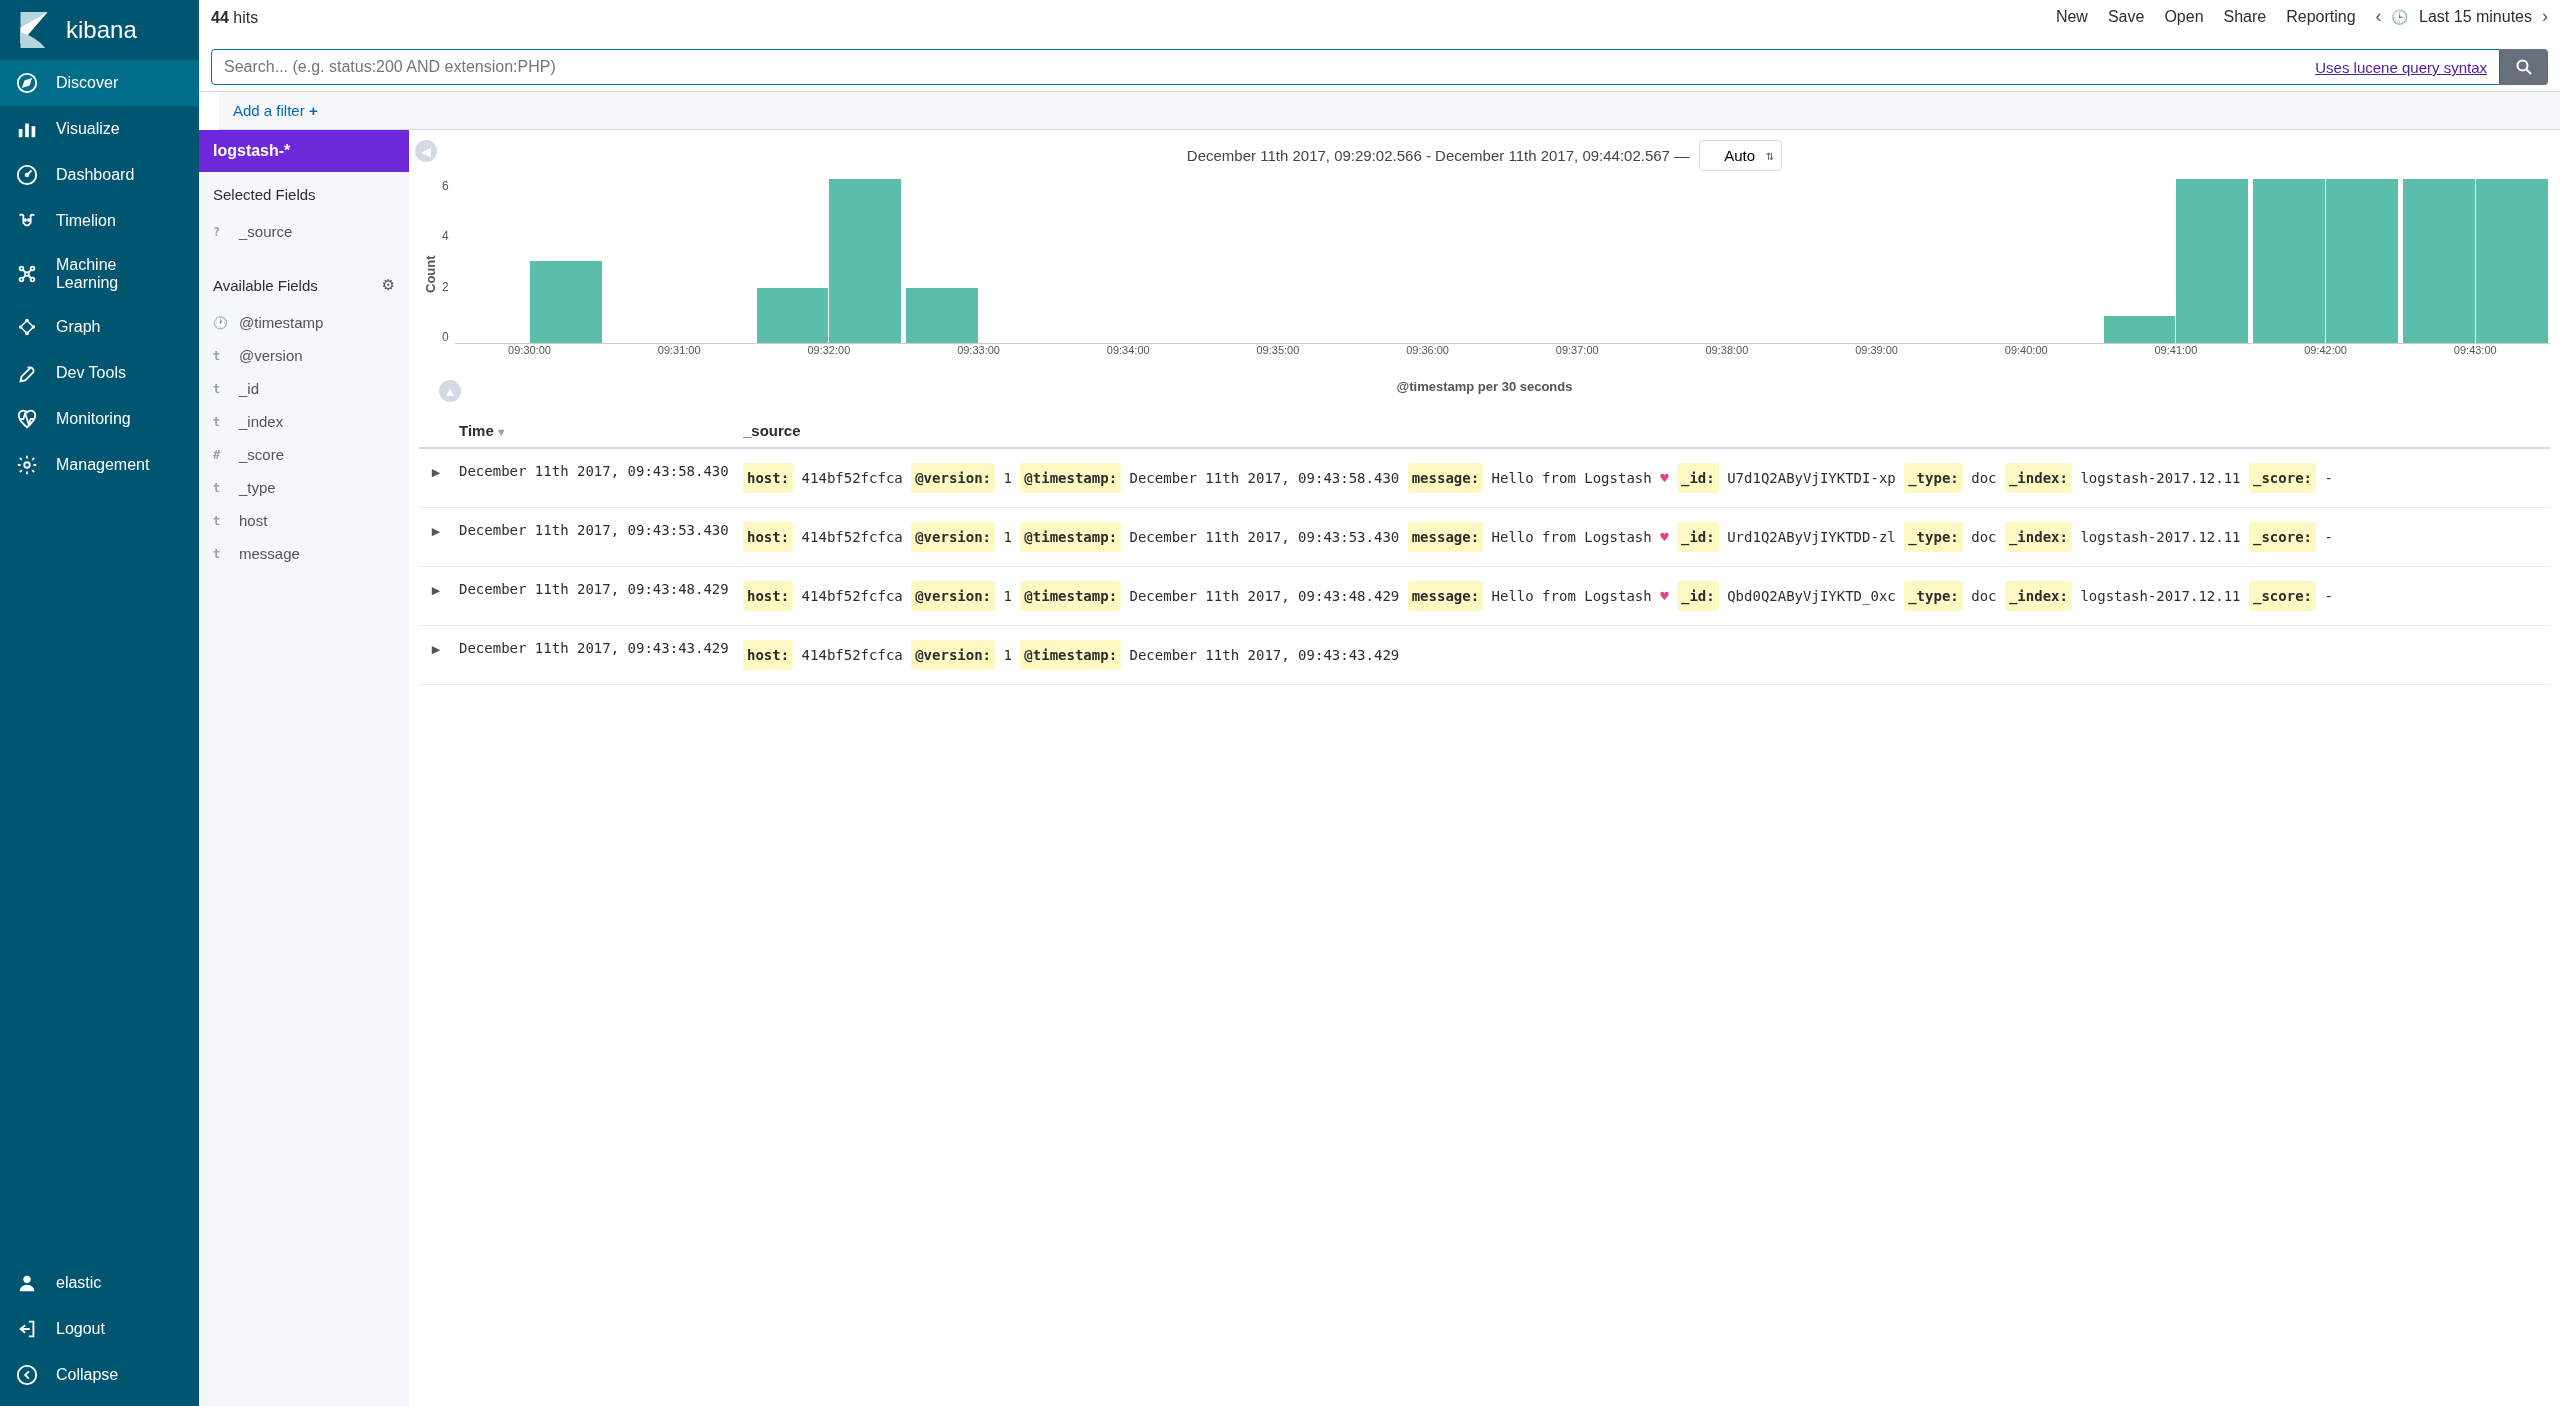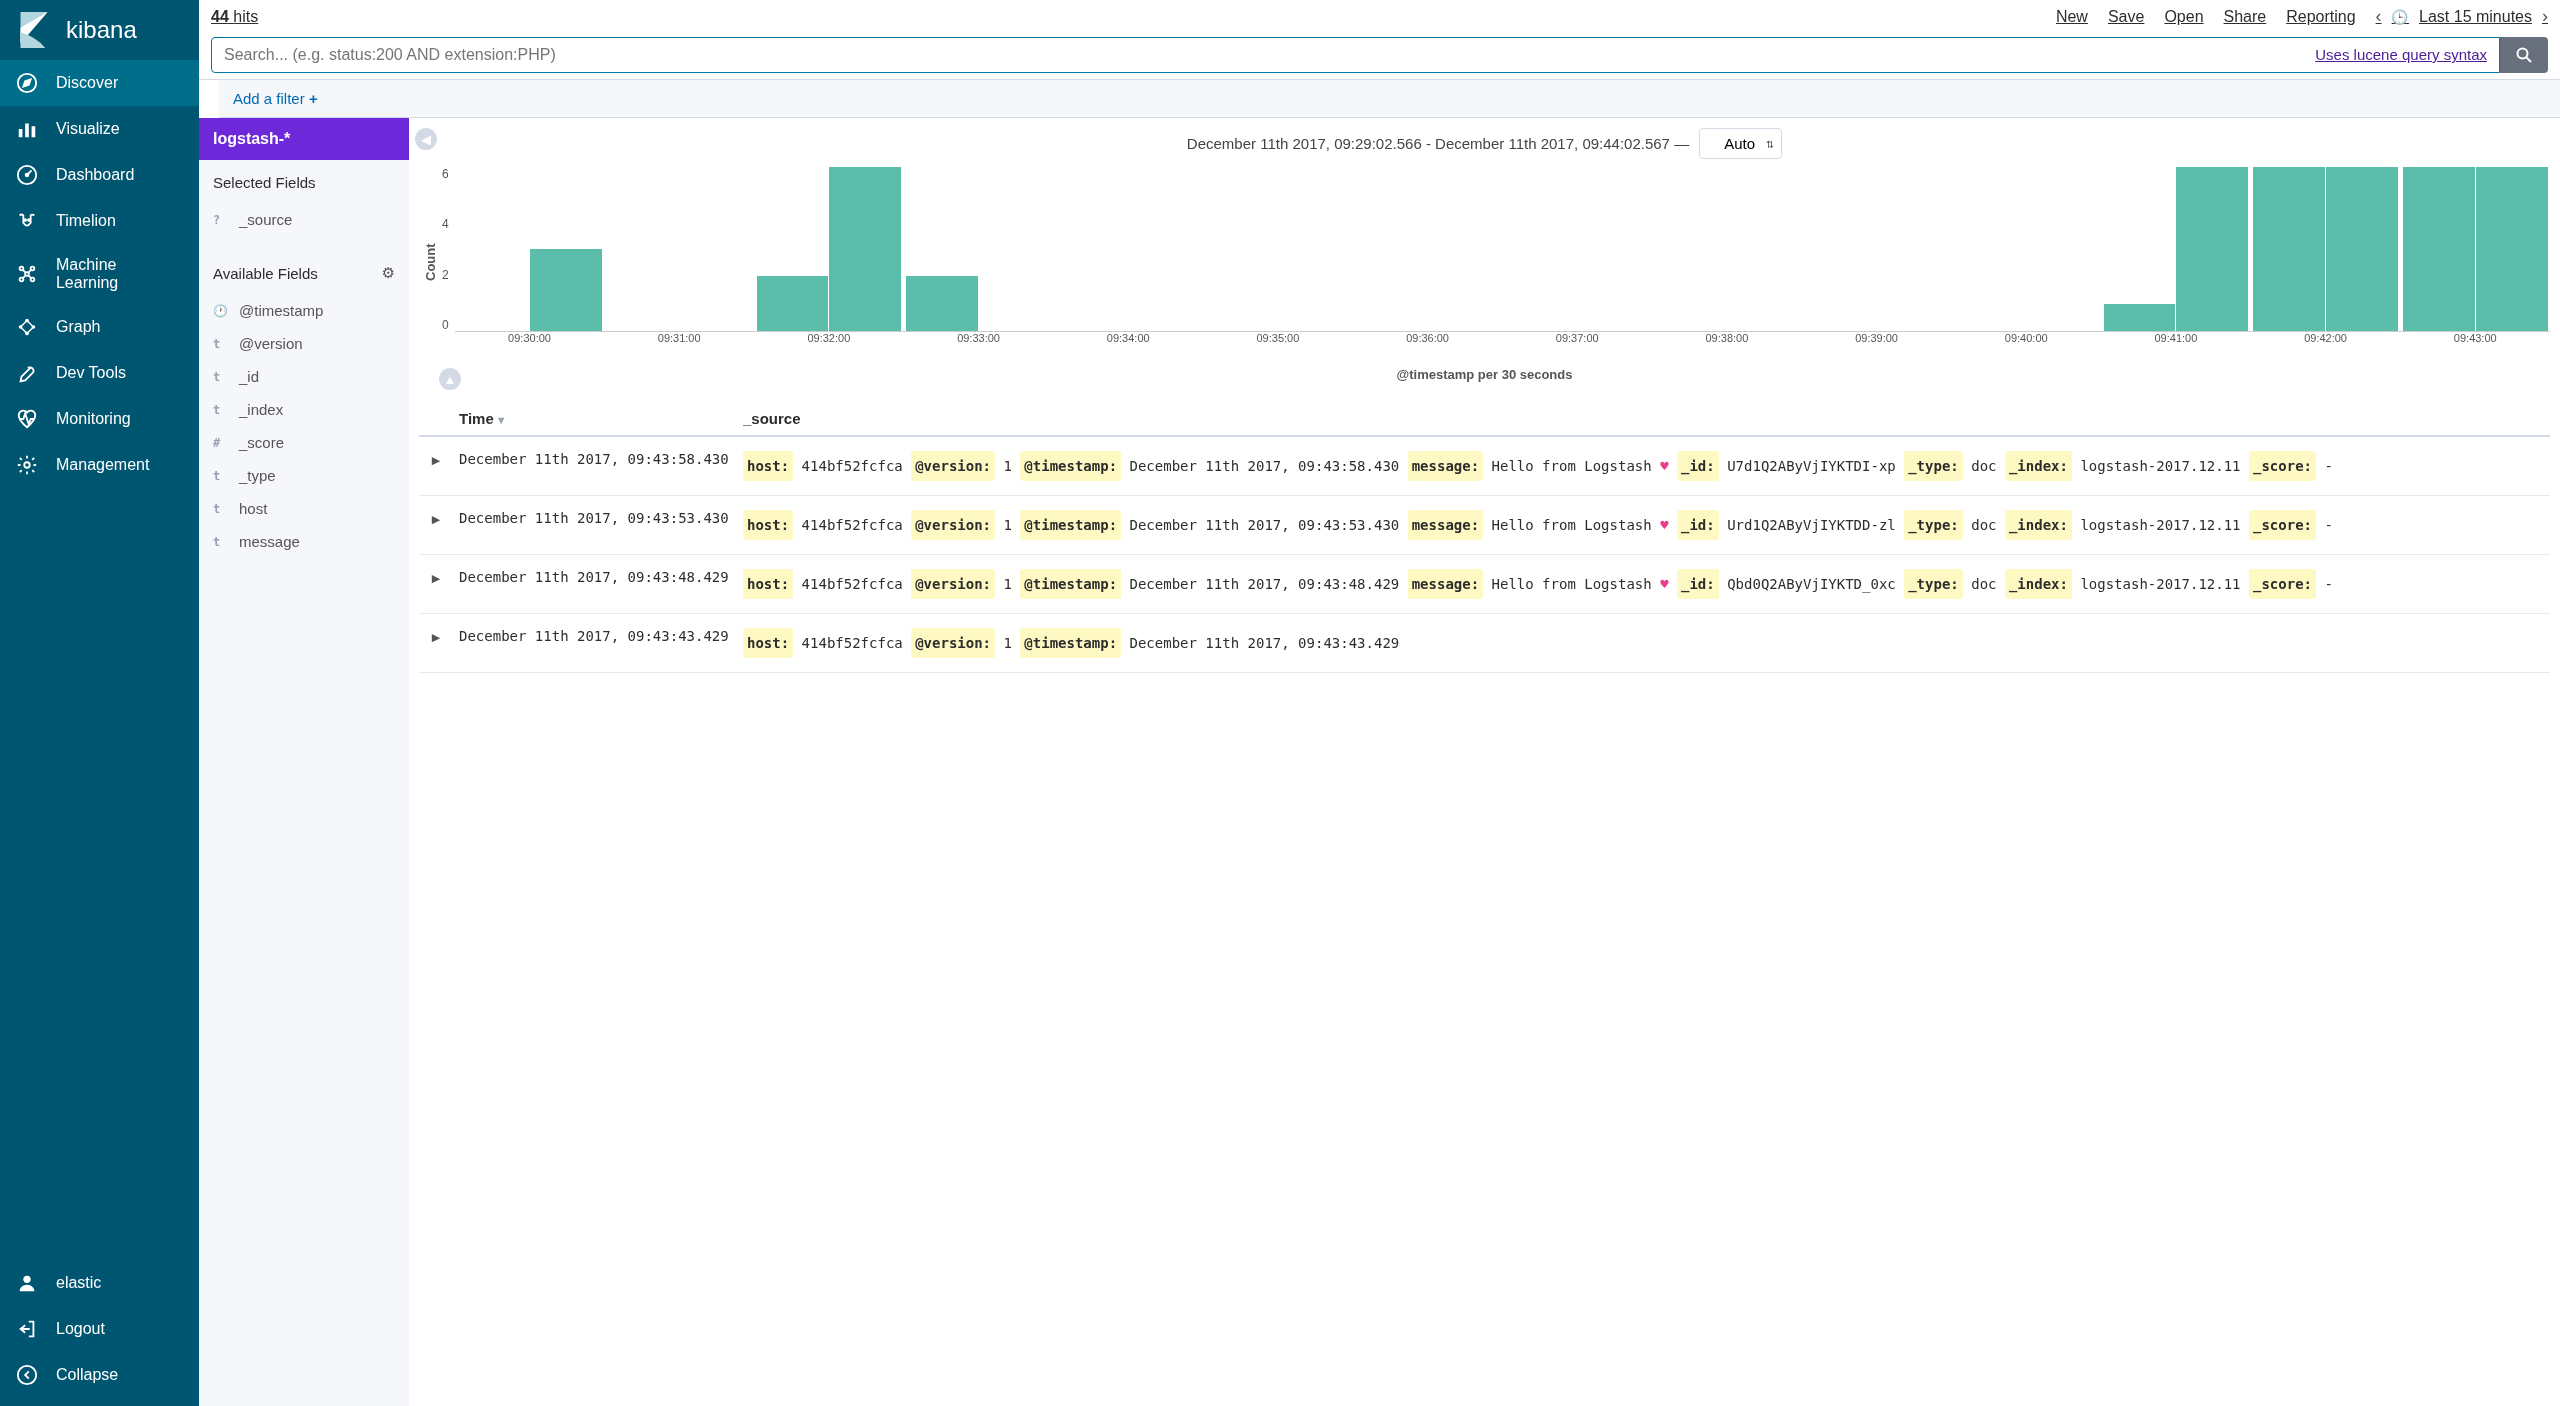--- a/index.html
+++ b/index.html
@@ -14,32 +14,32 @@
 .nav-item { display: flex; align-items: center; padding: 12px 16px; cursor: pointer; font-size: 16px; }
 .nav-item.active { background: #006e8a; }
 .nav-item-icon { width: 22px; height: 22px; margin-right: 18px; display: flex; align-items: center; justify-content: center; }
 .nav-footer { margin-top: auto; padding-bottom: 8px; }
 
 
 .main { flex: 1; display: flex; flex-direction: column; overflow: hidden; }
 
 
 .topbar { padding: 6px 12px; border-bottom: 1px solid #d3dae6; }
-.topbar-row1 { display: flex; align-items: center; justify-content: space-between; margin-bottom: 10px; text-decoration: underline; }
+.topbar-row1 { display: flex; align-items: flex-end; justify-content: space-between; margin-bottom: 22px; }
 .hit-count { font-size: 16px; }
 .hit-count strong { font-weight: 700; }
 .topbar-actions { display: flex; align-items: center; gap: 20px; font-size: 16px; }
 .topbar-actions > span { cursor: pointer; }
 .time-picker { display: flex; align-items: center; gap: 10px; }
 .time-picker .chev { cursor: pointer; font-size: 18px; color: #555; }
 .time-picker .clock { font-size: 14px; }
 .time-label { font-size: 16px; cursor: pointer; }
 
 .searchbar { display: flex; }
-.search-input { flex: 1; border: 1px solid #0079a5; border-radius: 4px 0 0 4px; padding: 8px 12px; font-size: 16px; position: relative; display: flex; align-items: flex-start; }
+.search-input { flex: 1; border: 1px solid #0079a5; border-radius: 4px 0 0 4px; padding: 8px 12px; font-size: 16px; position: relative; display: flex; align-items: flex-end; }
 .search-input input { flex: 1; border: none; outline: none; font-size: 16px; color: #69707d; }
 .search-syntax { color: #4c1d95; text-decoration: underline; cursor: pointer; font-size: 15px; }
 .search-btn { width: 48px; background: #69707d; border: none; border-radius: 0 4px 4px 0; color: #fff; cursor: pointer; display: flex; align-items: center; justify-content: center; }
 
 
 .filterbar { padding: 10px 14px; background: #f5f7fa; border-bottom: 1px solid #d3dae6; margin-left: 20px; }
 .add-filter { color: #006bb4; cursor: pointer; font-size: 15px; }
 
 
 .body { flex: 1; display: flex; overflow: hidden; }

